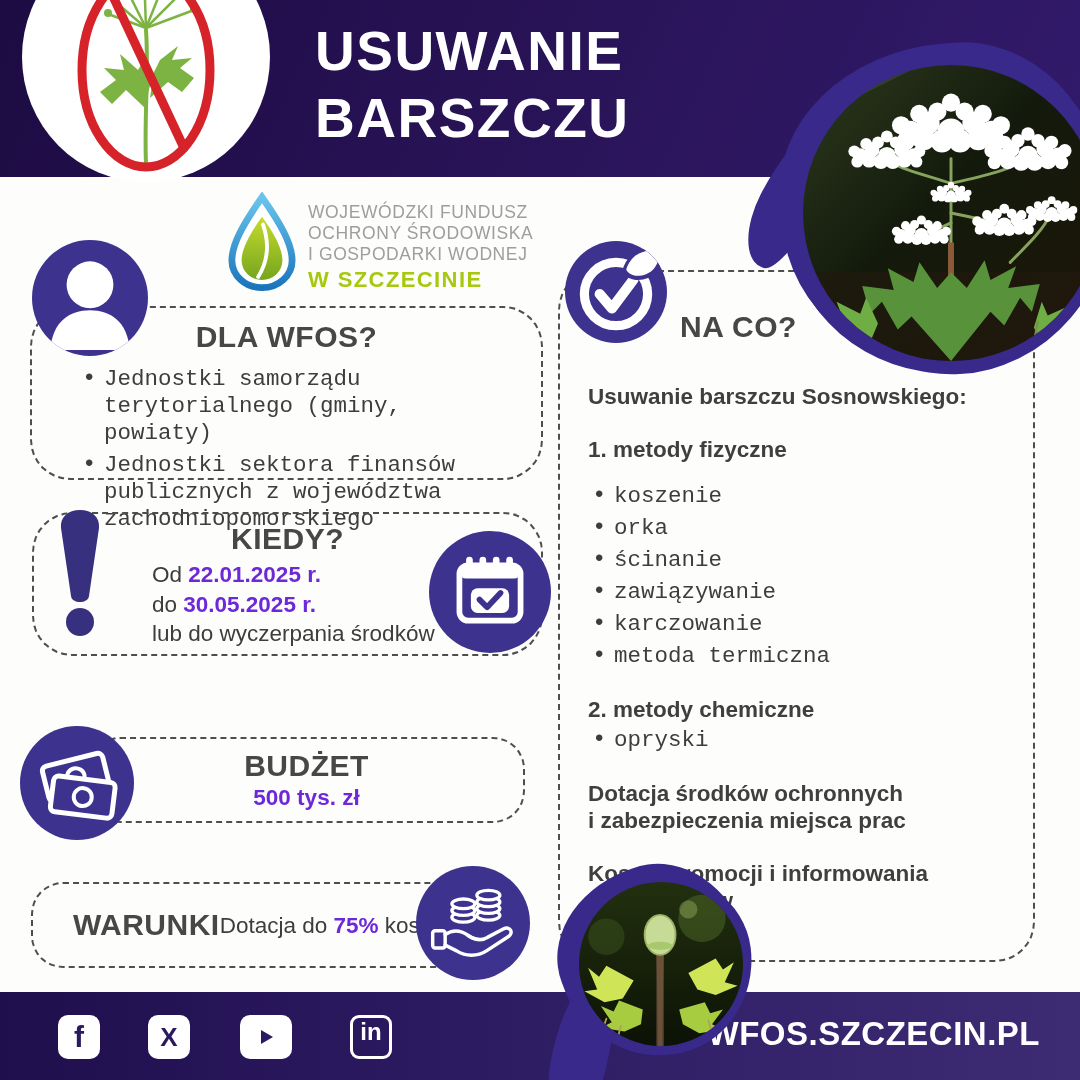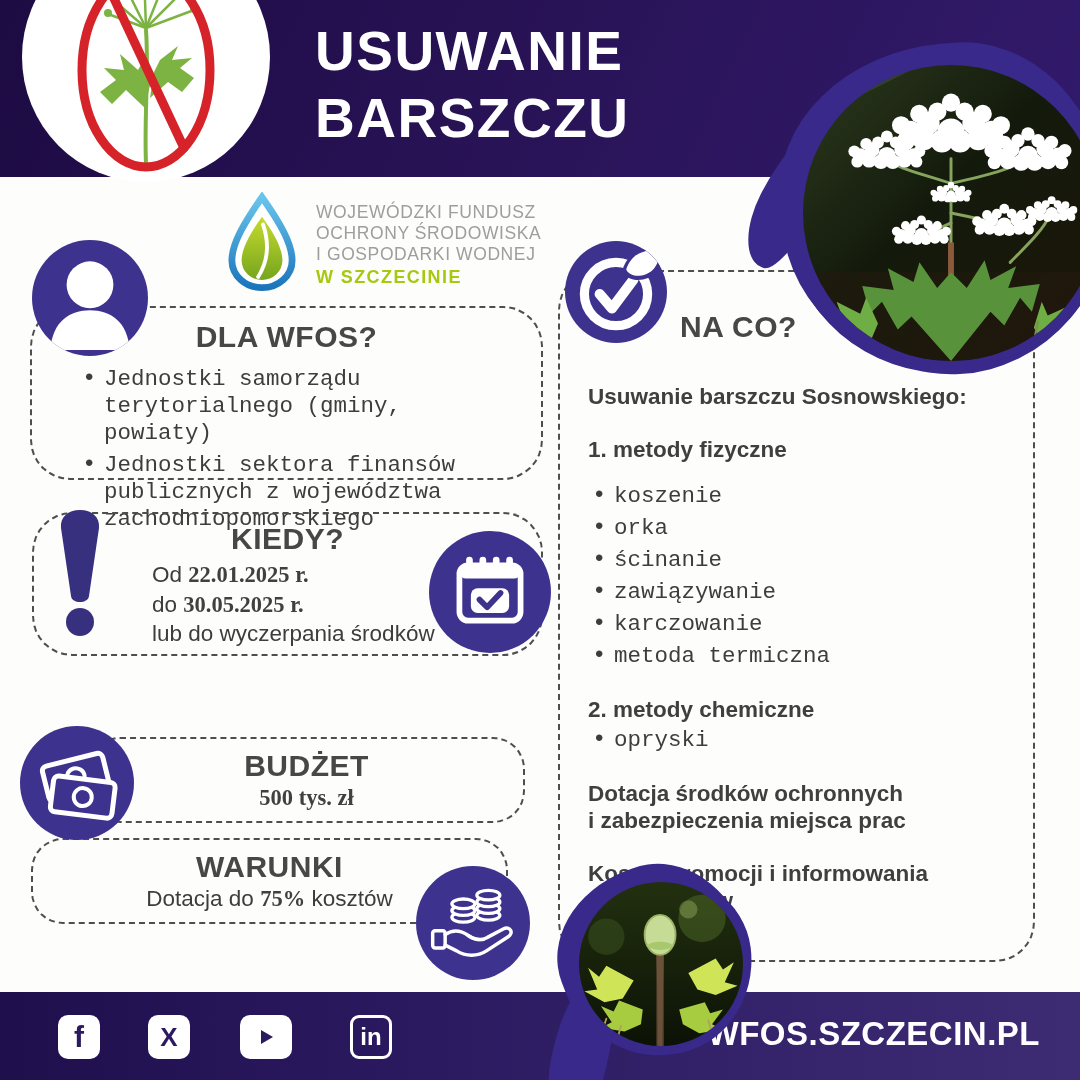--- a/index.html
+++ b/index.html
@@ -19,49 +19,49 @@
   
   .photo-tr{position:absolute;left:790px;top:52px;width:322px;height:322px;z-index:4;}
   .brush{position:absolute;inset:0;background:#38298a;border-radius:47% 53% 50% 50%/52% 48% 54% 46%;transform:rotate(9deg);}
   .brush:before{content:"";position:absolute;inset:-7px 4px 6px -10px;background:#38298a;
     border-radius:55% 45% 48% 52%/46% 54% 50% 50%;transform:rotate(-14deg);}
   .brush:after{content:"";position:absolute;left:-28px;top:96px;width:56px;height:150px;background:#38298a;
     border-radius:50% 50% 40% 60%/60% 40% 55% 45%;transform:rotate(18deg);}
   .photo-clip{position:absolute;left:13px;top:13px;width:296px;height:296px;border-radius:50%;overflow:hidden;}
   
   .logo{position:absolute;left:228px;top:192px;display:flex;gap:12px;align-items:flex-start;z-index:2;}
-  .logo-text{font-size:17.5px;line-height:1.2;color:#9e9e9e;letter-spacing:.6px;padding-top:10px;margin-left:8px;}
-  .logo-city{color:#a6c80e;font-weight:700;font-size:18px;letter-spacing:1.4px;margin-top:2px;}
+  .logo-text{font-size:17.5px;line-height:1.2;color:#9e9e9e;letter-spacing:.6px;padding-top:10px;}
+  .logo-city{color:#a6c80e;font-weight:700;font-size:22px;letter-spacing:1.4px;margin-top:2px;}
   
   .dash-box{position:absolute;border:2.5px dashed #4e4e4e;background:transparent;}
   .box-heading{font-size:30px;font-weight:800;color:#474747;text-align:center;letter-spacing:.5px;}
   .body-text{font-size:22.5px;color:#3d3d3d;}
-  .bold{font-weight:700;color:#404040;font-family:Liberation Serif, serif;}
+  .bold{font-weight:700;color:#6d28d9;}
   ul.plain{list-style:none;margin:0;padding:0;font-family:Liberation Mono, monospace;}
   ul.plain li{position:relative;padding-left:26px;line-height:1.2;margin-bottom:5px;}
   ul.plain li:before{content:"•";position:absolute;left:4px;top:-1px;font-size:24px;color:#3d3d3d;}
   
   .icon-circle{position:absolute;background:#3d338f;border-radius:50%;display:flex;align-items:center;justify-content:center;overflow:hidden;}
   
   .dla-kogo-box{left:30px;top:306px;width:513px;height:174px;border-radius:40px;padding:12px 28px 0 28px;box-sizing:border-box;}
   .kiedy-box{left:32px;top:512px;width:511px;height:144px;border-radius:40px;padding:8px 0 0 0;box-sizing:border-box;}
   .kiedy-lines{margin:4px 0 0 118px;font-size:22.5px;line-height:1.32;}
   .budzet-box{left:88px;top:737px;width:437px;height:86px;border-radius:32px;display:flex;flex-direction:column;justify-content:center;align-items:center;box-sizing:border-box;}
-  .warunki-box{left:31px;top:838px;width:477px;height:86px;border-radius:32px;display:flex;flex-direction:column;justify-content:center;align-items:center;box-sizing:border-box;}
+  .warunki-box{left:31px;top:882px;width:477px;height:86px;border-radius:32px;display:flex;flex-direction:row;justify-content:center;align-items:center;box-sizing:border-box;}
   .naco-box{left:558px;top:270px;width:477px;height:692px;border-radius:40px;box-sizing:border-box;padding:112px 24px 0 28px;}
   .naco-heading{position:absolute;left:680px;top:310px;z-index:5;}
   .naco-box p{margin:0;}
   .naco-intro{font-weight:700;font-size:22.5px;}
   .naco-group-title{font-weight:700;font-size:22.5px;margin-top:27px !important;}
   .naco-box ul.plain{margin-top:20px;}
   .naco-costs{font-weight:700;font-size:22.5px;line-height:1.18;margin-top:27px !important;}
   
   .footer{position:absolute;left:0;top:992px;width:1080px;height:88px;
     background:linear-gradient(90deg,#1f0f4c 0%,#2c1a61 40%,#3d2b74 100%);z-index:2;}
-  .social{position:absolute;top:1015px;height:44px;display:flex;align-items:center;justify-content:center;z-index:5;}
+  .social{position:absolute;top:1015px;height:44px;display:flex;align-items:flex-start;justify-content:center;z-index:5;}
   .sq{background:#fff;border-radius:10px;display:flex;align-items:center;justify-content:center;color:#2c1a61;font-weight:800;}
   .website{position:absolute;right:40px;top:1015px;font-size:33px;font-weight:800;color:#fff;letter-spacing:.5px;z-index:5;}
   
   .photo-b{position:absolute;left:570px;top:873px;width:182px;height:182px;z-index:6;}
   .photo-b .brush{transform:rotate(-7deg);}
   .photo-b .photo-clip{left:9px;top:9px;width:164px;height:164px;}
   .excl{position:absolute;left:44px;top:508px;z-index:3;}
 </style>
 </head>
 <body>

